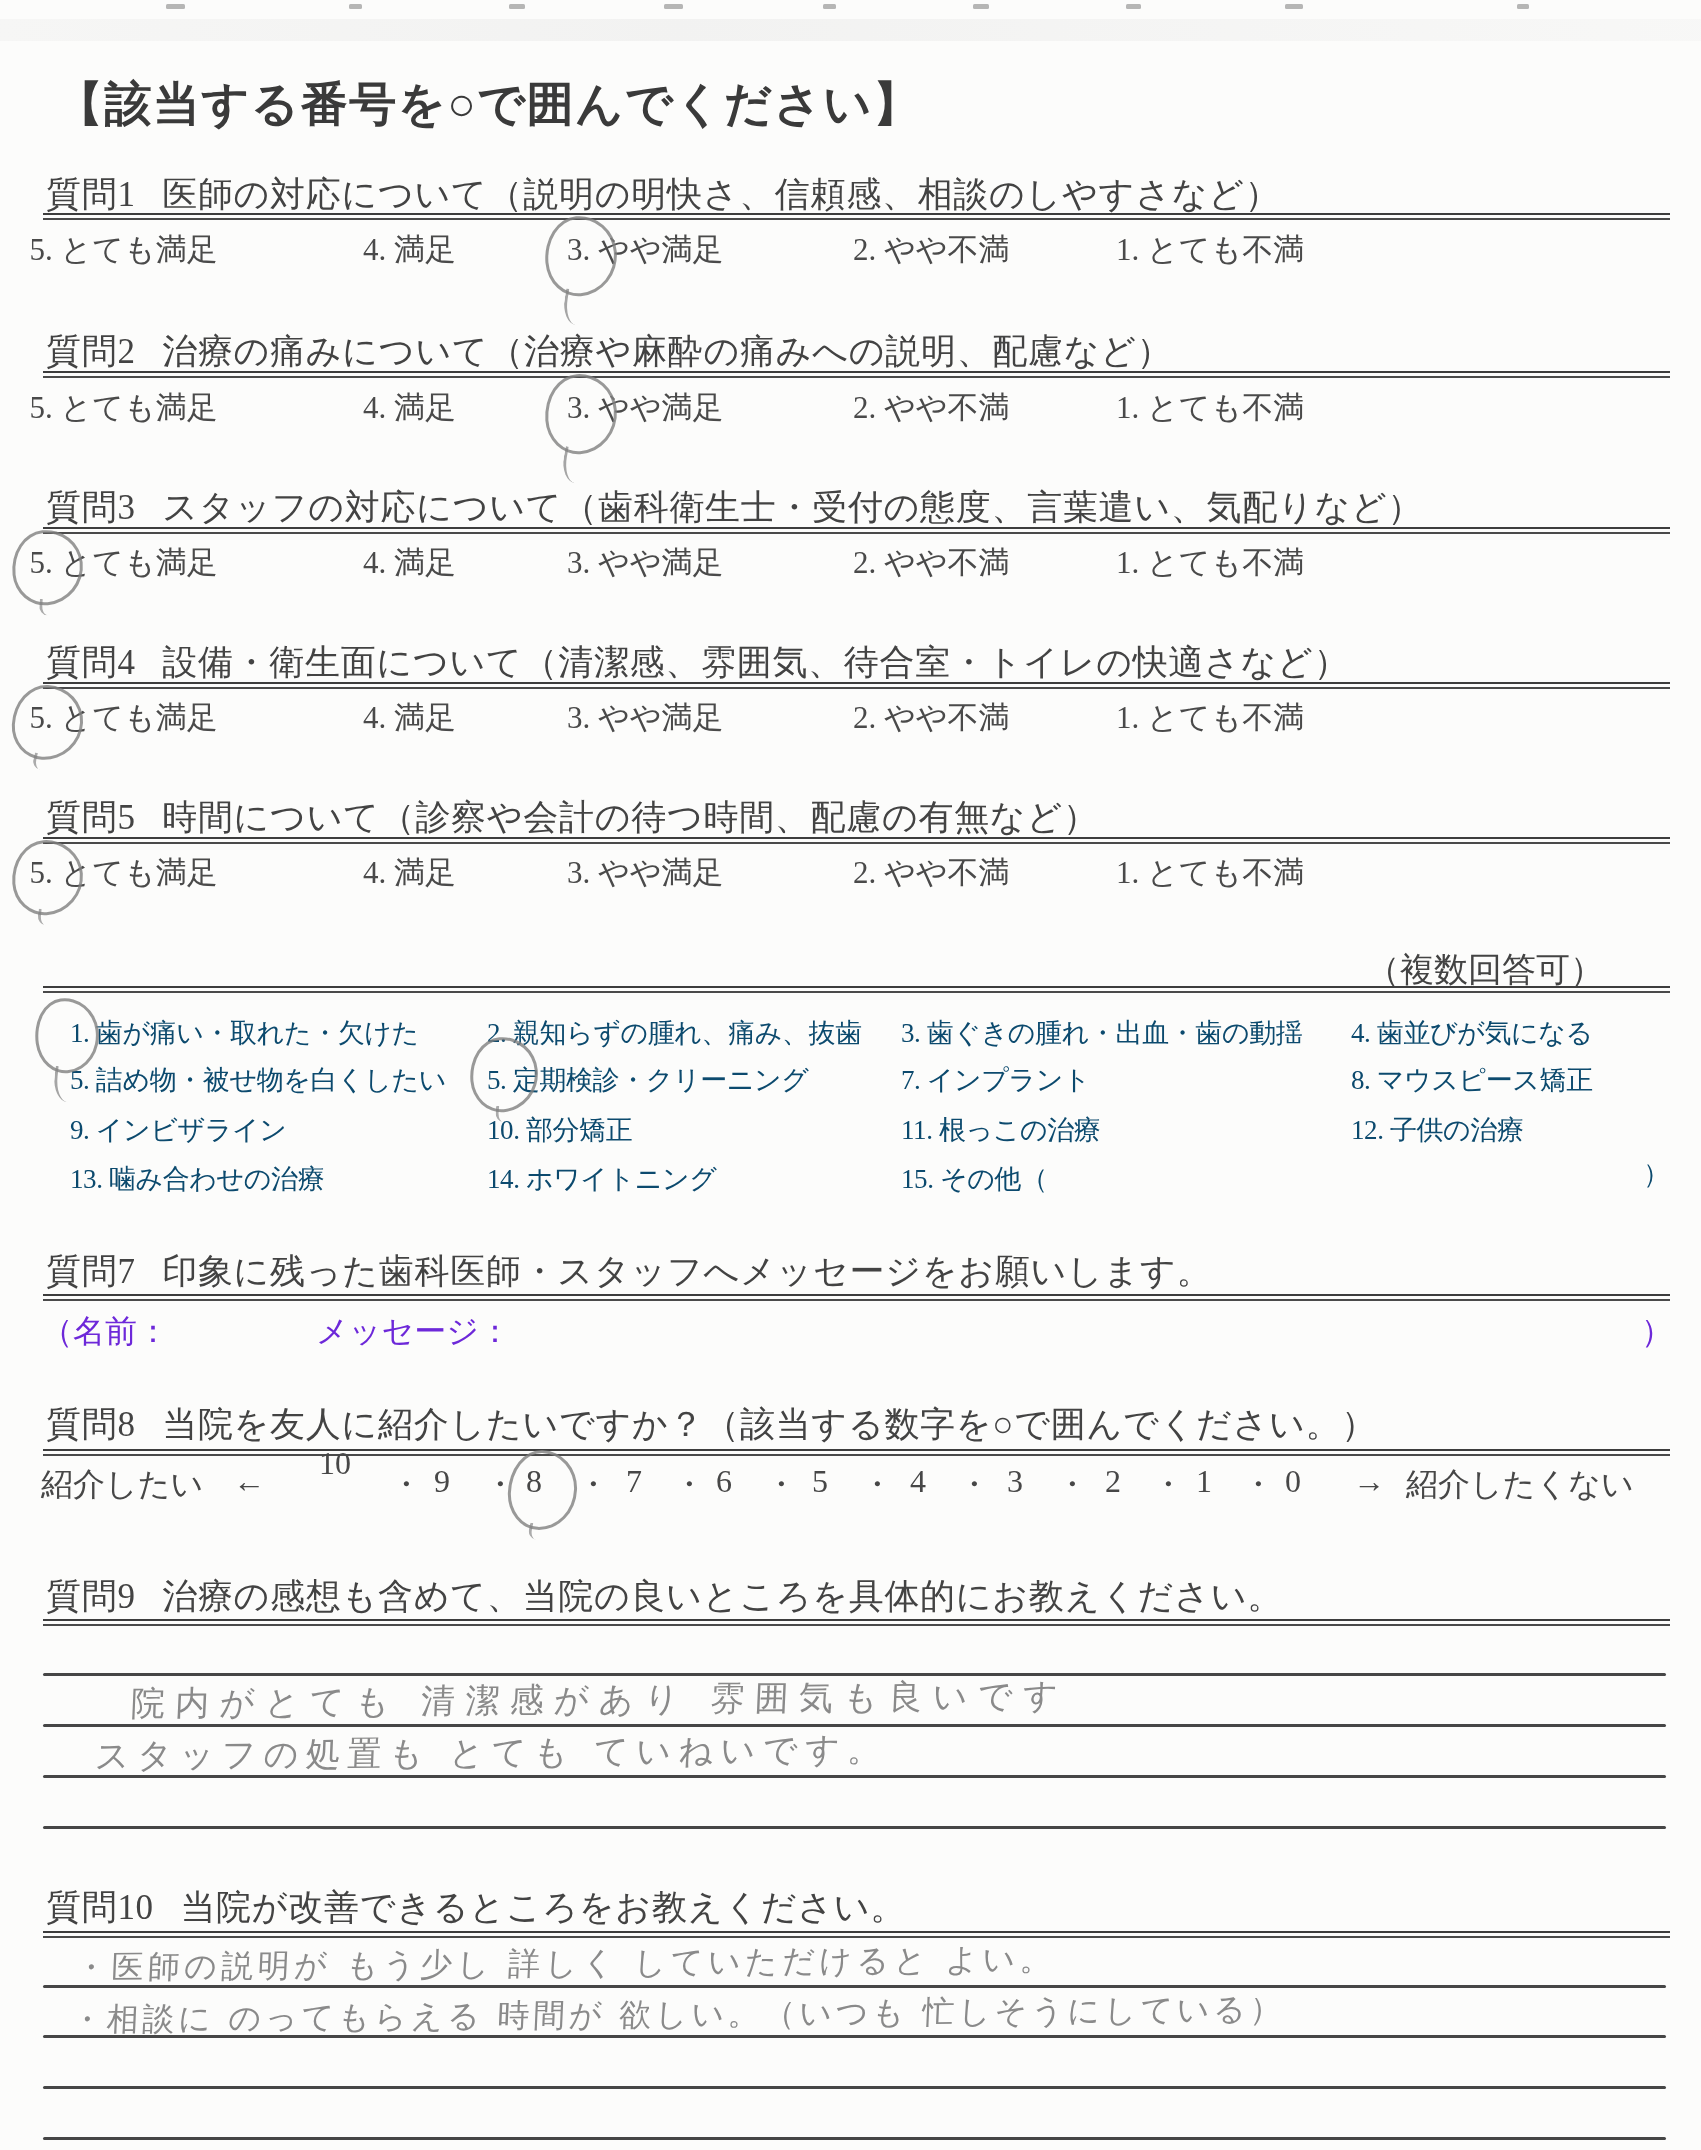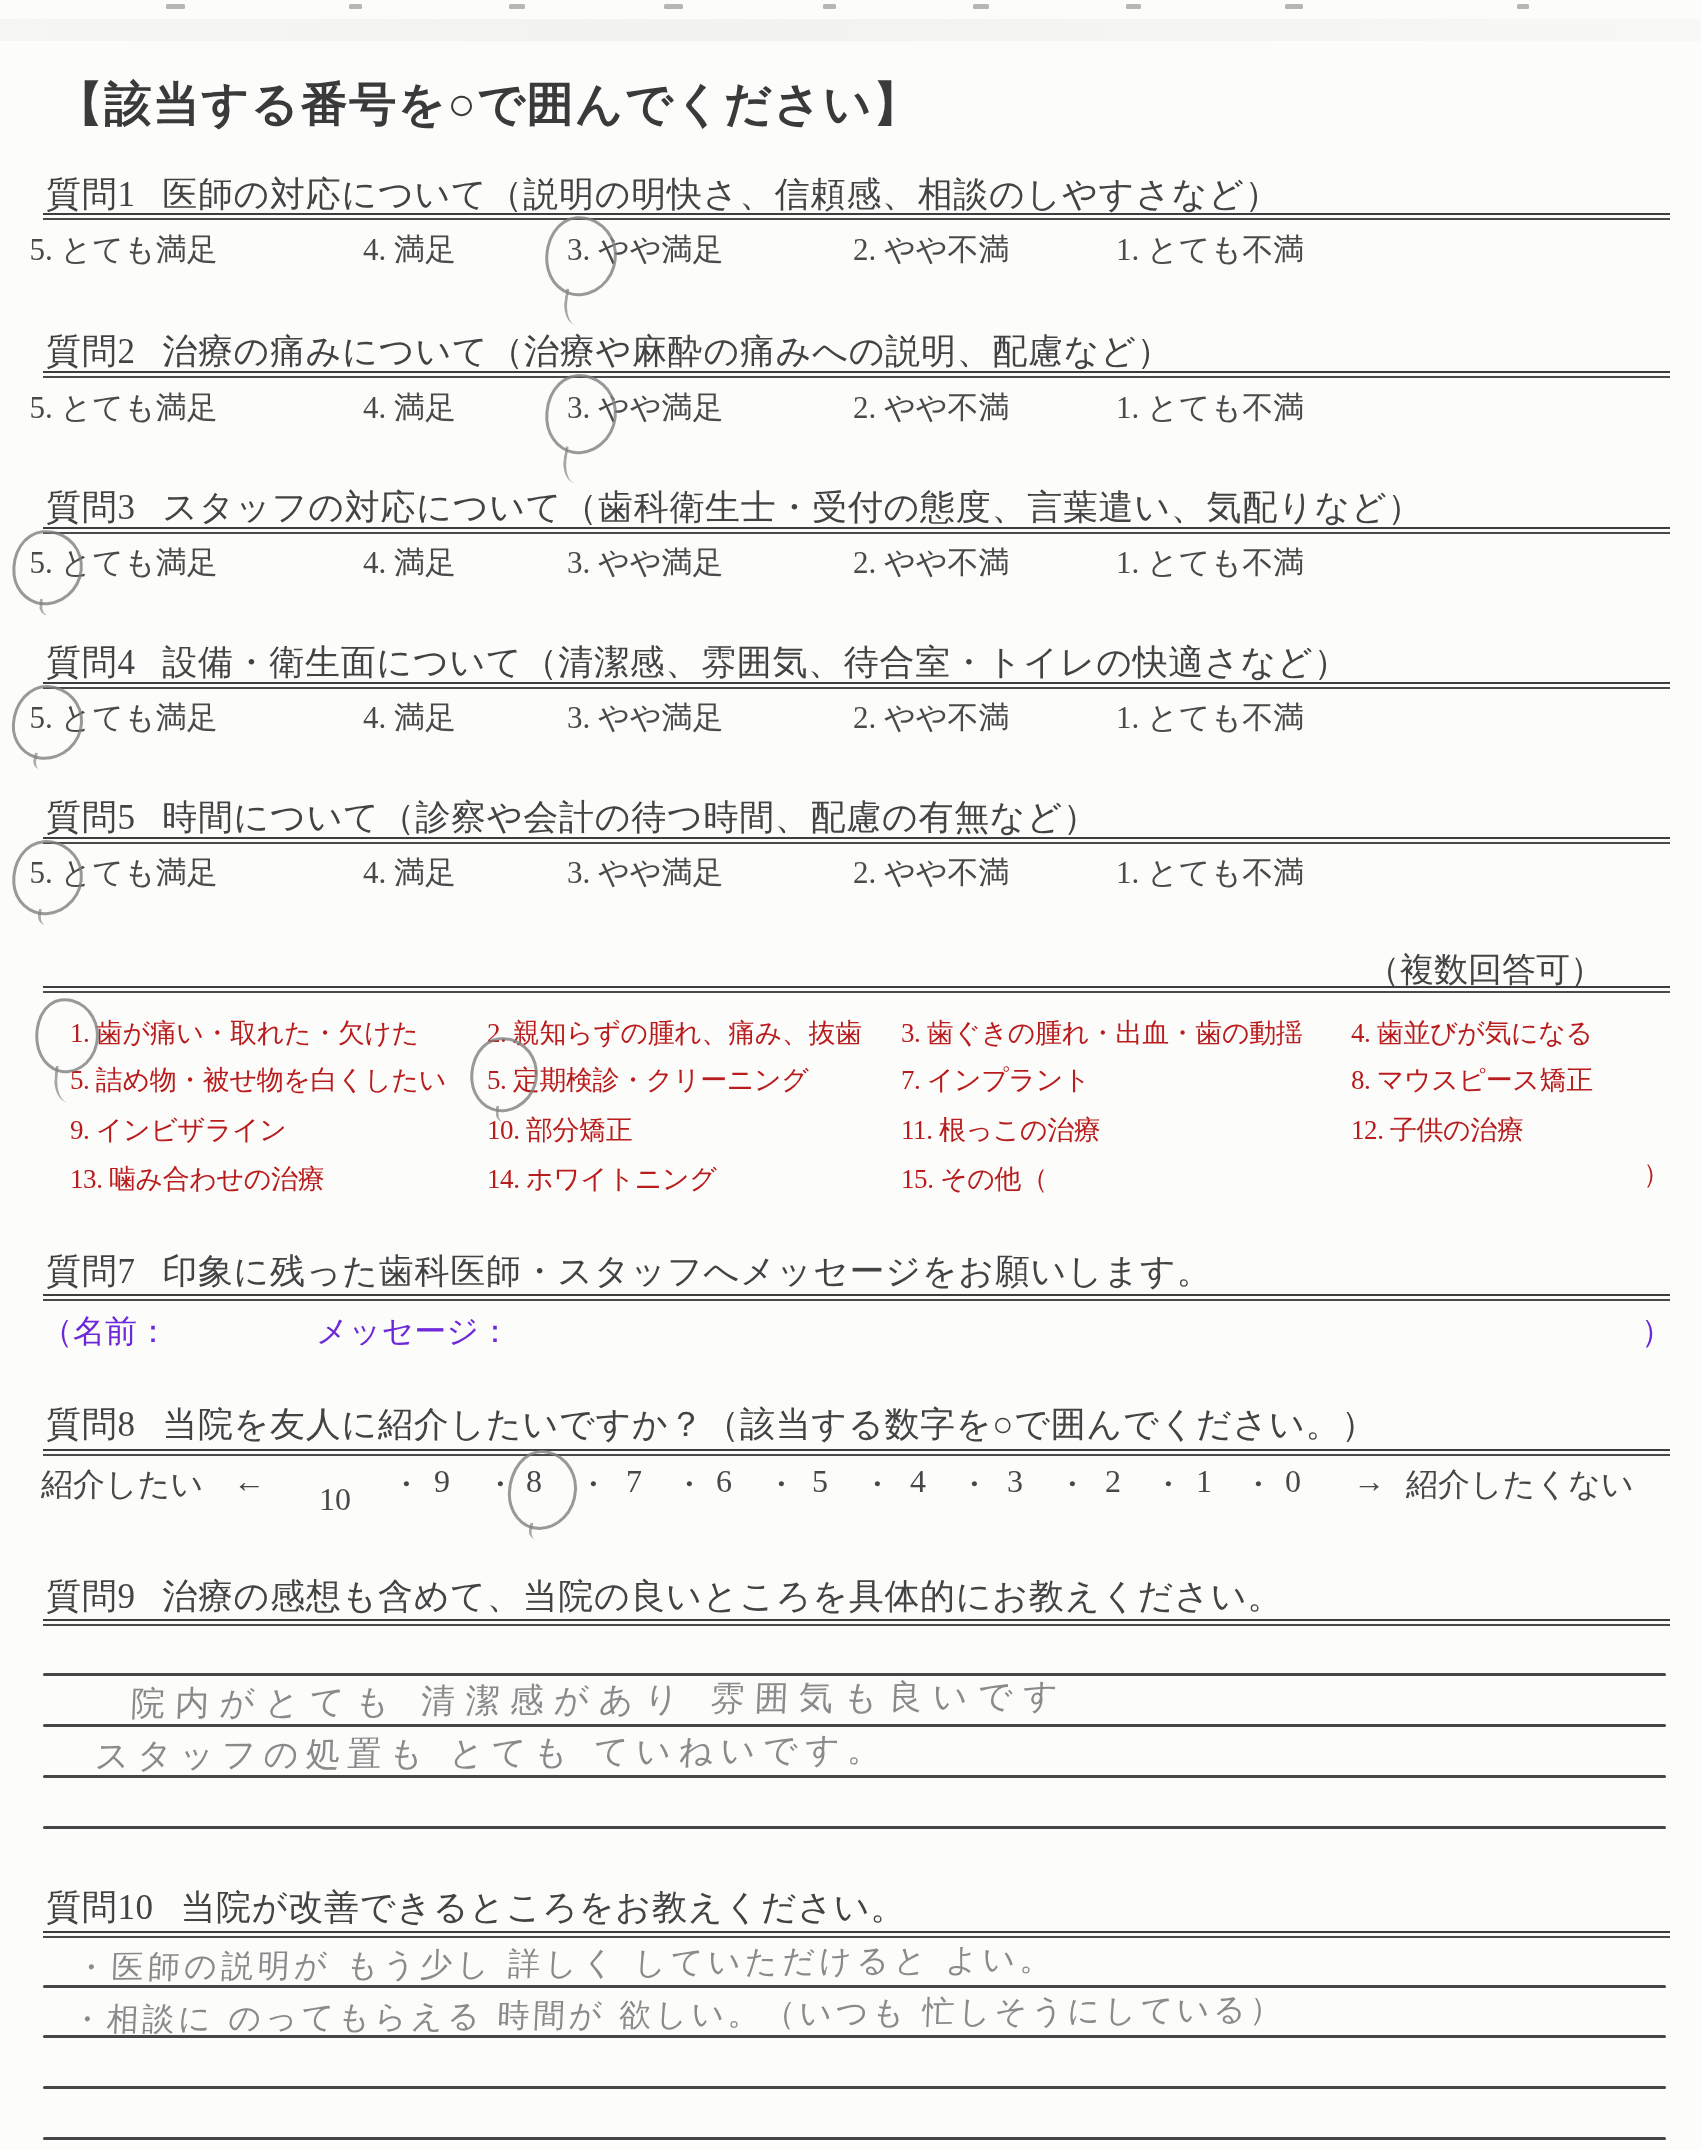--- a/index.html
+++ b/index.html
@@ -16,21 +16,21 @@
   .tick{position:absolute;top:4.4px;height:4.4px;background:#6f6f6f;opacity:.5;border-radius:1.5px;}
   .title{position:absolute;left:44px;top:61px;font-size:47px;font-weight:600;
     color:#3a3a3a;letter-spacing:1.5px;white-space:nowrap;margin:12px;}
   .q-header{position:absolute;left:46px;font-size:35px;color:#434343;white-space:nowrap;letter-spacing:0.7px;}
   .q-label{margin-right:26.6px;}
   .rule-double{position:absolute;left:43px;width:1627px;height:3px;
     border-top:2.2px solid #3d3d3d;border-bottom:2.2px solid #4a4a4a;}
   .rule-single{position:absolute;left:43px;width:1623px;height:3px;background:#464646;border-radius:1.5px;}
   .opt-row{position:absolute;left:0;width:1701px;height:46px;}
   .opt{position:absolute;font-size:31px;color:#4a4a4a;white-space:nowrap;}
-  .q6-opt{position:absolute;font-size:27px;color:#b91c1c;white-space:nowrap;letter-spacing:-0.4px;}
+  .q6-opt{position:absolute;font-size:27px;color:#0c4a6e;white-space:nowrap;letter-spacing:-0.4px;}
   .q6-note{position:absolute;left:1366px;font-size:34px;color:#434343;white-space:nowrap;}
   .inline-label{position:absolute;font-size:32px;color:#6d28d9;white-space:nowrap;}
   .scale-item{position:absolute;font-size:32px;color:#474747;white-space:nowrap;}
   .hw{position:absolute;color:#8a8a8a;white-space:nowrap;
     font-family:"DejaVu Sans",sans-serif;transform:rotate(-0.5deg) skewX(-3deg);}
   .circle{position:absolute;border:3px solid rgba(128,128,128,.8);
     border-radius:48% 52% 55% 45% / 55% 48% 52% 45%;}
   .tail-long::after{content:"";position:absolute;left:16%;top:94%;width:19px;height:35px;
     border-left:3px solid rgba(128,128,128,.7);border-bottom-left-radius:70%;transform:rotate(14deg);}
   .tail-short::after{content:"";position:absolute;left:30%;top:96%;width:11.8px;height:16px;
@@ -156,21 +156,21 @@
     <span class="inline-label" style="left:1641px;top:1310px">）</span>
   </div>
 
   <div class="q-header" style="top:1401px">
     <span class="q-label">質問8</span><span>当院を友人に紹介したいですか？（該当する数字を○で囲んでください。）</span>
   </div>
   <div class="rule-double" style="top:1449px"></div>
   <div>
     <span class="scale-item" style="left:41px;top:1463px">紹介したい</span>
     <span class="scale-item" style="left:233px;top:1463px">←</span>
-    <span class="scale-item" style="left:319px;top:1481px">10</span>
+    <span class="scale-item" style="left:319px;top:1445px">10</span>
     <span class="scale-item" style="left:390px;top:1463px">・</span>
     <span class="scale-item" style="left:434px;top:1463px">9</span>
     <span class="scale-item" style="left:484px;top:1463px">・</span>
     <span class="scale-item" style="left:526px;top:1463px">8</span>
     <span class="scale-item" style="left:577px;top:1463px">・</span>
     <span class="scale-item" style="left:626px;top:1463px">7</span>
     <span class="scale-item" style="left:673px;top:1463px">・</span>
     <span class="scale-item" style="left:716px;top:1463px">6</span>
     <span class="scale-item" style="left:765px;top:1463px">・</span>
     <span class="scale-item" style="left:812px;top:1463px">5</span>

